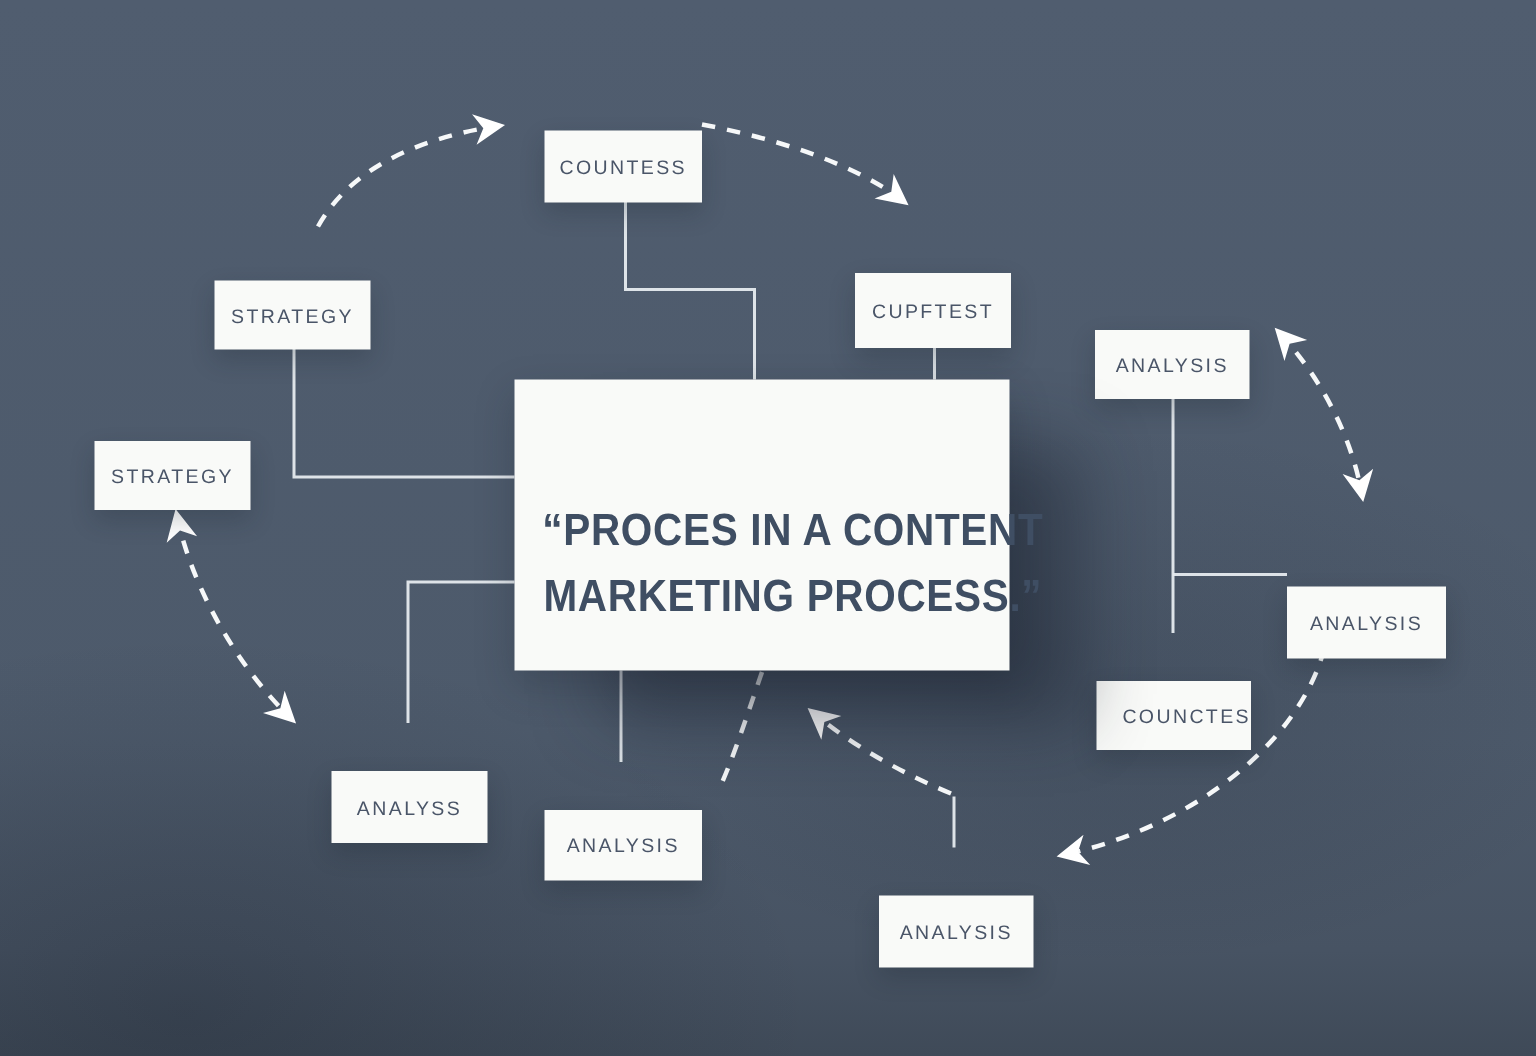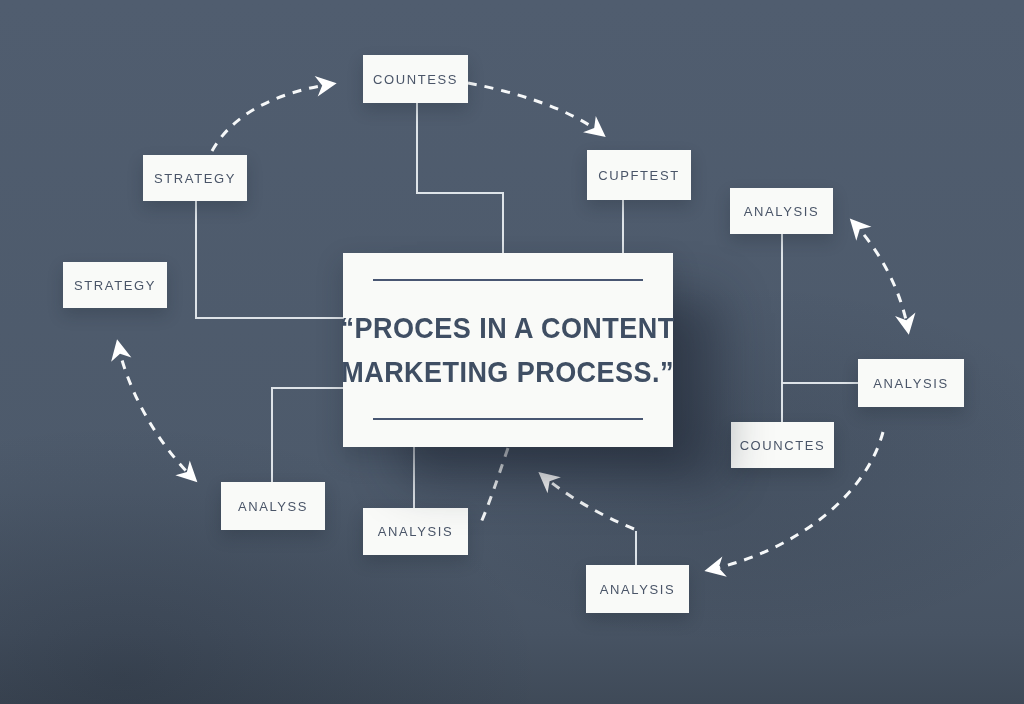--- a/index.html
+++ b/index.html
@@ -15,38 +15,39 @@
   svg.wires{position:absolute;left:0;top:0;width:1024px;height:704px;}
 
   .node{
     position:absolute;
     background:#f9faf8;
     display:flex;align-items:center;justify-content:center;
     color:#4a5568;
     font-size:13px;letter-spacing:1.6px;font-weight:400;
     box-shadow:0 7px 16px rgba(22,30,43,0.22);
     text-transform:uppercase;
+    margin-top:32px;
   }
   
   .n-countess        {left:363px;top:55px; width:105px;height:48px;}
   .n-strategy-top    {left:143px;top:155px;width:104px;height:46px;}
   .n-strategy-left   {left:63px; top:262px;width:104px;height:46px;}
-  .n-cupftest        {left:587px;top:150px;width:104px;height:50px;}
+  .n-cupftest        {left:570px;top:150px;width:104px;height:50px;}
   .n-analysis-tr     {left:730px;top:188px;width:103px;height:46px;}
   .n-analysis-right  {left:858px;top:359px;width:106px;height:48px;}
-  .n-counctes        {left:731px;top:422px;width:103px;height:46px;}
+  .n-counctes        {left:731px;top:422px;width:103px;height:46px;justify-content:flex-end;}
   .n-analyss         {left:221px;top:482px;width:104px;height:48px;text-align:center;}
   .n-analysis-bl     {left:363px;top:508px;width:105px;height:47px;}
   .n-analysis-bottom {left:586px;top:565px;width:103px;height:48px;}
 
   .central{
     position:absolute;left:343px;top:253px;width:330px;height:194px;
     background:#f9faf8;
     box-shadow:52px 38px 46px -6px rgba(24,32,45,0.45), 0 10px 24px rgba(22,30,43,0.25);
-    display:flex;flex-direction:column;align-items:center;justify-content:space-between;
+    display:flex;flex-direction:row;align-items:flex-end;justify-content:space-between;
     padding:26px 0 27px 0;box-sizing:border-box;
   }
   .rule{width:270px;height:2px;background:#485672;}
   .central-text{
     display:flex;flex-direction:column;align-items:center;justify-content:center;flex:1;
     transform:scaleX(0.9);
   }
   .central-text .line{
     font-weight:bold;font-size:30px;line-height:44px;color:#3f4e63;
     letter-spacing:0.5px;white-space:nowrap;text-transform:uppercase;

